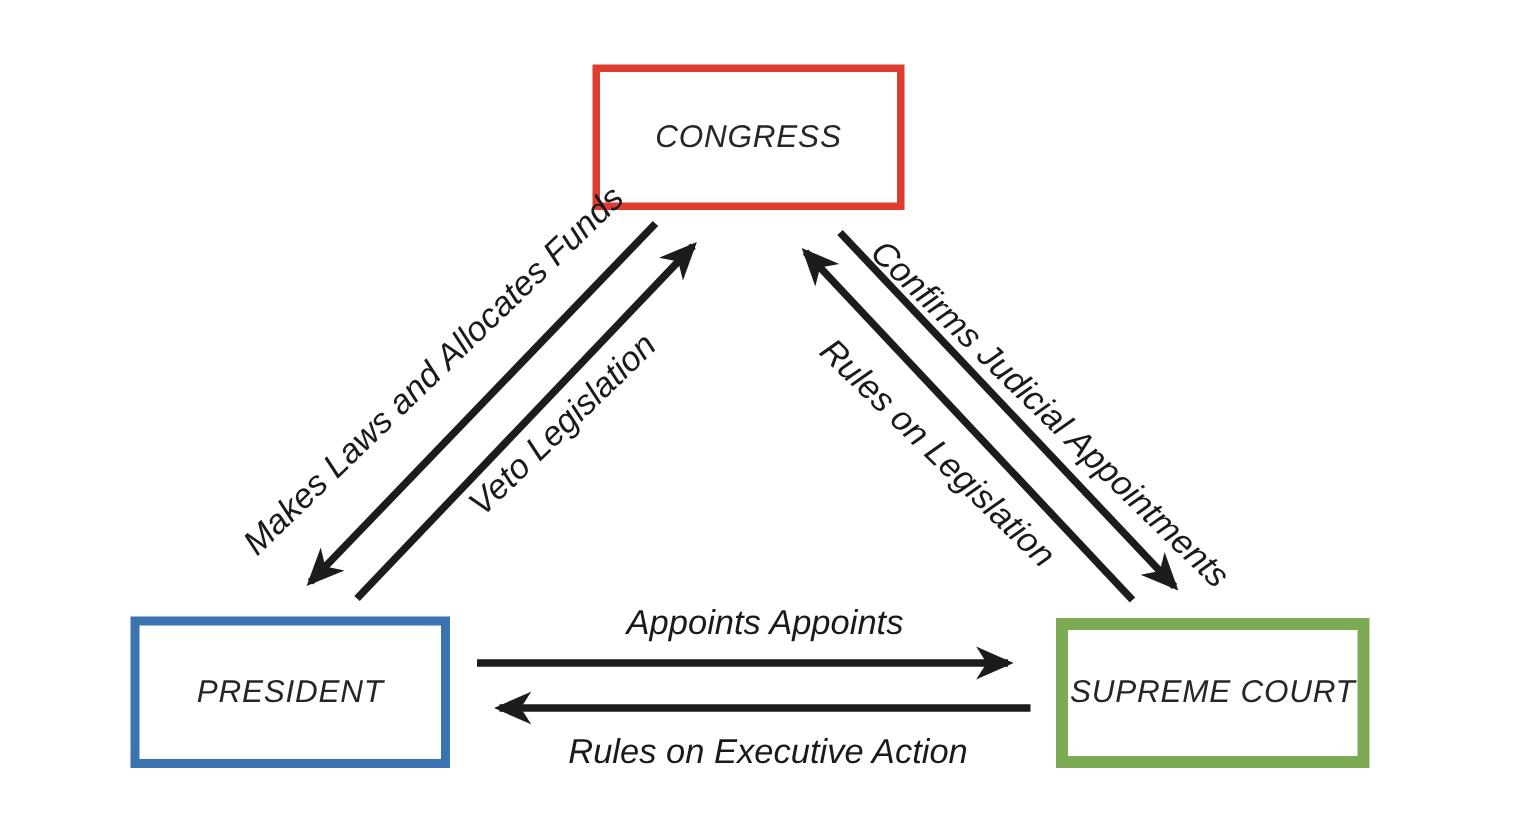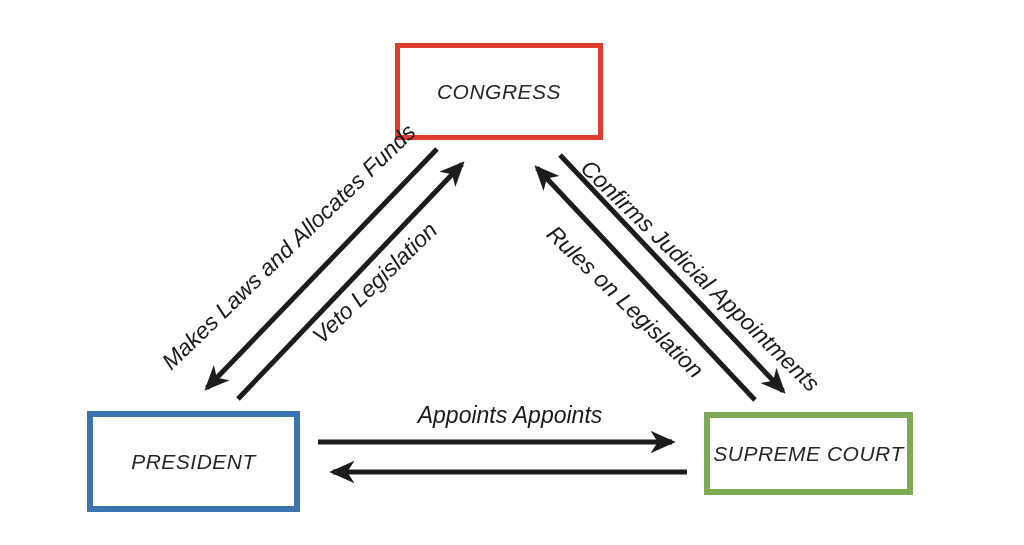--- a/index.html
+++ b/index.html
@@ -49,22 +49,22 @@
     left: 87px;
     top: 411px;
     width: 213px;
     height: 101px;
     border: 6px solid #3a73af;
   }
   .node-supreme-court {
     left: 704px;
     top: 412px;
     width: 209px;
-    height: 83px;
-    border: 6px solid #c4b5fd;
+    height: 100px;
+    border: 8px solid #c4b5fd;
   }
   .edge-label {
     position: absolute;
     font-size: 23px;
     color: #1a1a1a;
     white-space: nowrap;
     transform-origin: center center;
   }
   .lbl-makes-laws {
     left: 289px;
@@ -131,14 +131,15 @@
   <div class="edge-label lbl-makes-laws">Makes Laws and Allocates Funds</div>
 
   <div class="edge-label lbl-veto">Veto Legislation</div>
 
   <div class="edge-label lbl-rules-legislation">Rules on Legislation</div>
 
   <div class="edge-label lbl-confirms">Confirms Judicial Appointments</div>
 
   <div class="edge-label lbl-appoints">Appoints Appoints</div>
 
+  <div class="edge-label lbl-rules-executive">Rules on Executive Action</div>
 
 </div>
 
 </body></html>

